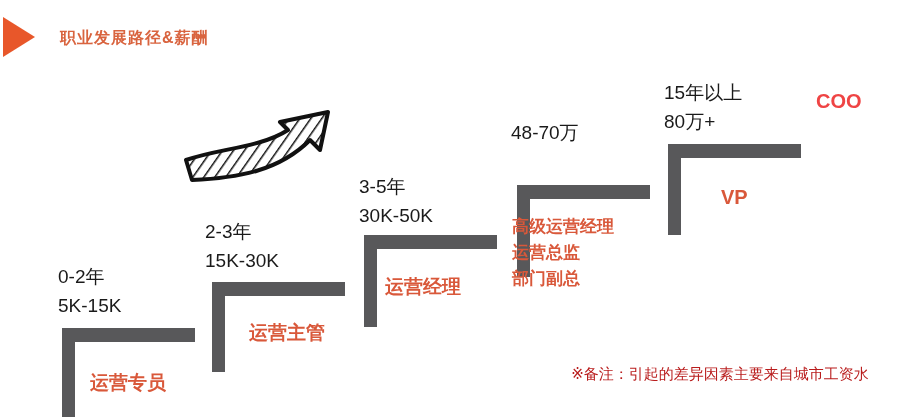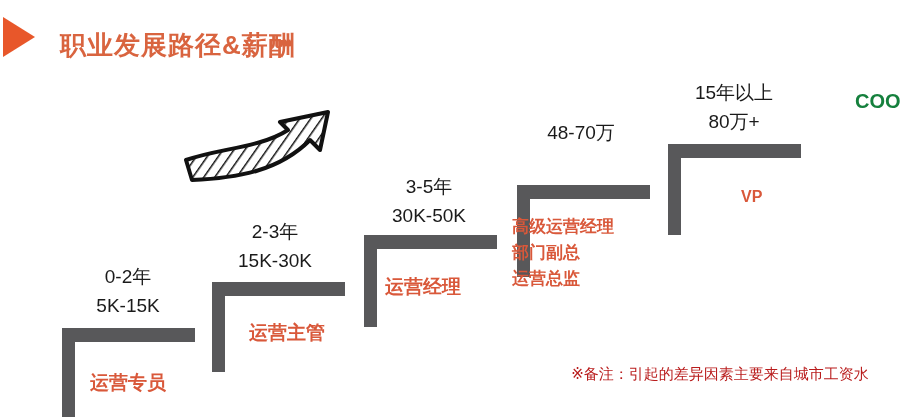--- a/index.html
+++ b/index.html
@@ -8,37 +8,37 @@
       background: #ffffff;
       font-family: "Liberation Sans", "DejaVu Sans", sans-serif;
     }
     .title-marker {
       position: absolute; left: 3px; top: 17px; width: 0; height: 0;
       border-top: 20px solid transparent; border-bottom: 20px solid transparent;
       border-left: 32px solid #e8572a;
     }
     .page-title {
       position: absolute; left: 60px; top: 28px;
-      font-size: 26px; font-weight: bold; color: #d9643f; letter-spacing: 1px;
+      font-size: 16px; font-weight: bold; color: #d9643f; letter-spacing: 1px;
     }
     .arrow-icon { position: absolute; left: 180px; top: 100px; }
 
     .step { position: absolute; }
     .step .hbar { position: absolute; left: 0; top: 0; height: 14px; width: 133px; background: #58585a; }
     .step .vbar { position: absolute; left: 0; top: 0; width: 13px; background: #58585a; }
     .step-info {
-      position: absolute; text-align: center; width: 140px;
+      position: absolute; text-align: left; width: 140px;
       font-size: 19px; color: #1a1a1a; line-height: 29px;
     }
     .role {
       position: absolute; color: #d9583a; font-weight: bold; font-size: 19px; line-height: 26px;
     }
     .coo {
-      position: absolute; left: 855px; top: 90px;
-      font-size: 20px; font-weight: bold; color: #15803d;
+      position: absolute; left: 816px; top: 90px;
+      font-size: 20px; font-weight: bold; color: #ef4444;
     }
     .note {
       position: absolute; left: 545px; top: 362px; width: 350px;
       font-size: 15px; color: #b91c1c; line-height: 24px; text-align: center;
     }
   </style>
 </head>
 <body>
 
 <div class="title-marker"></div>
@@ -92,33 +92,33 @@
 
 <div class="step" style="left:517px; top:185px;">
   <div class="hbar"></div>
   <div class="vbar" style="height:92px;"></div>
 </div>
 <div class="step-info" style="left:511px; top:118px;">
   <div>48-70万</div>
 </div>
 <div class="role" style="left:512px; top:214px; font-size:17px;">
   <div>高级运营经理</div>
+  <div>运营总监</div>
   <div>部门副总</div>
-  <div>运营总监</div>
 </div>
 
 <div class="step" style="left:668px; top:144px;">
   <div class="hbar"></div>
   <div class="vbar" style="height:91px;"></div>
 </div>
 <div class="step-info" style="left:664px; top:78px;">
   <div>15年以上</div>
   <div>80万+</div>
 </div>
-<div class="role" style="left:741px; top:184px; font-size:16px;">
+<div class="role" style="left:721px; top:184px; font-size:20px;">
   <div>VP</div>
 </div>
 
 <div class="coo">COO</div>
 
 <div class="note">
   <div>※备注：引起的差异因素主要来自城市工资水</div>
 </div>
 
 </body></html>

